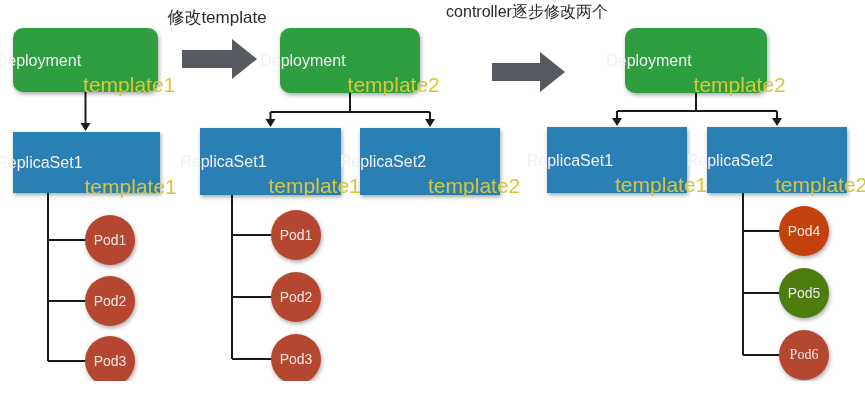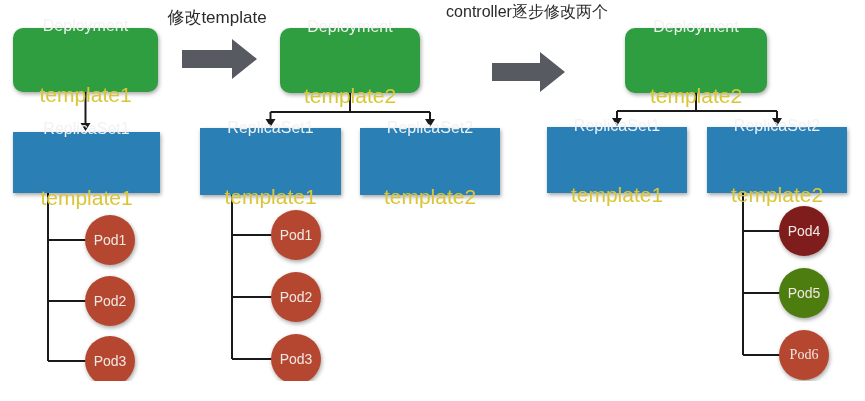--- a/index.html
+++ b/index.html
@@ -10,21 +10,21 @@
     background: #ffffff;
     font-family: "Liberation Sans", sans-serif;
     overflow: hidden;
   }
   svg.layer { position: absolute; left: 0; top: 0; width: 865px; height: 401px; }
   .cline { stroke: #1a1a1a; stroke-width: 2; fill: none; }
   .ahead { fill: #1a1a1a; }
   .node {
     position: absolute;
     display: flex;
-    flex-direction: column;
+    flex-direction: row;
     align-items: center;
     justify-content: center;
     gap: 2px;
     box-shadow: 1px 2px 4px rgba(0,0,0,0.35);
     text-align: center;
   }
   .dep { border-radius: 10px; }
   .node-name { color: #f2f2f2; font-size: 16px; line-height: 19px; }
   .node-template { font-size: 21px; line-height: 19px; margin-top: 48px; }
   .pod {
@@ -123,17 +123,17 @@
   <div class="node" style="left: 547px; top: 127px; width: 140px; height: 66px; background-color: rgb(42, 127, 181);">
     <span class="node-name">ReplicaSet1</span>
     <span class="node-template" style="color: rgb(217, 198, 54);">template1</span>
   </div>
 
   <div class="node" style="left: 707px; top: 127px; width: 140px; height: 66px; background-color: rgb(42, 127, 181);">
     <span class="node-name">ReplicaSet2</span>
     <span class="node-template" style="color: rgb(217, 198, 54);">template2</span>
   </div>
 
-  <div class="pod" style="left: 779px; top: 206px; background-color: #7f1d1d;">Pod4</div>
+  <div class="pod" style="left: 779px; top: 206px; background-color: #c2410c;">Pod4</div>
   <div class="pod" style="left: 779px; top: 268px; background-color: #4d7c0f;">Pod5</div>
   <div class="pod" style="left: 779px; top: 330px; background-color: rgb(181, 71, 48); font-family: Liberation Serif, serif;">Pod6</div>
 
 </div>
 
 </body></html>

